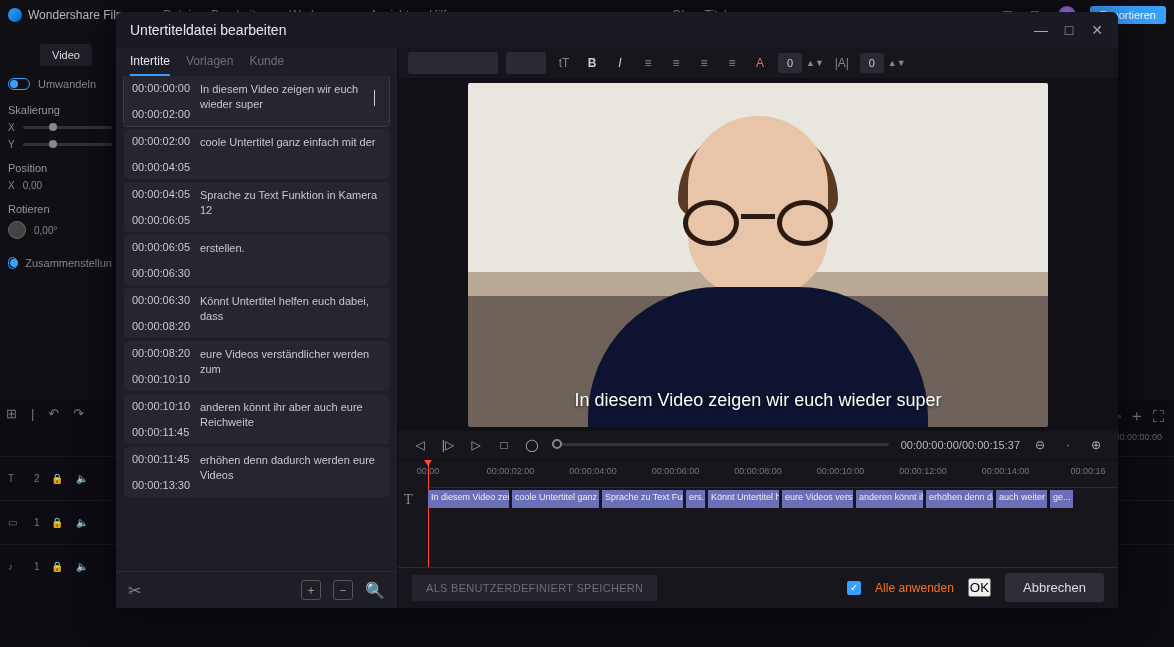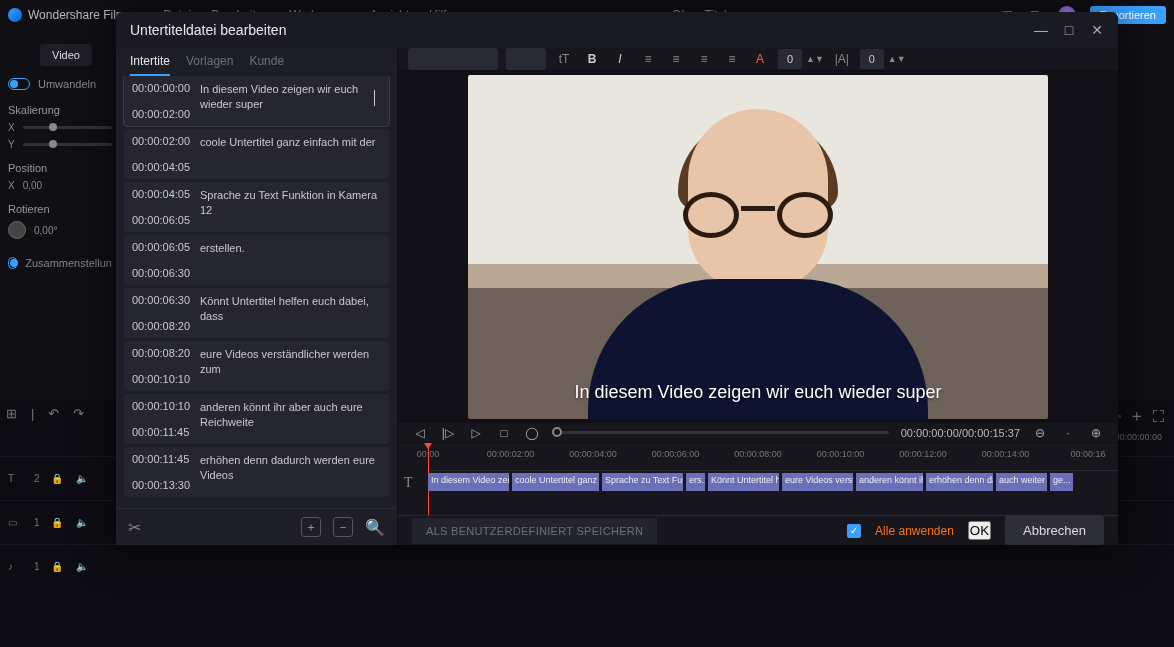--- a/index.html
+++ b/index.html
@@ -24,21 +24,21 @@
 .toggle::after { content: ""; width: 8px; height: 8px; background: #3aa0ff; border-radius: 50%; position: absolute; left: 1px; top: 1px; }
 .left-panel .section { color: #999; margin: 12px 0 6px; }
 .slider-row { display: flex; align-items: center; gap: 8px; font-size: 10px; margin-bottom: 6px; }
 .slider { flex: 1; height: 3px; background: #333; border-radius: 2px; position: relative; }
 .slider .knob { width: 8px; height: 8px; background: #888; border-radius: 50%; position: absolute; top: -3px; left: 30%; }
 .left-panel .pos-row { display: flex; gap: 8px; align-items: center; font-size: 10px; margin-bottom: 10px; }
 .left-panel .pos-row input { background: transparent; border: none; color: #888; width: 40px; font-size: 10px; }
 .rot-dial { width: 18px; height: 18px; border-radius: 50%; background: #444; border: 1px solid #666; }
 
 
-.dialog { position: absolute; top: 12px; left: 116px; width: 1002px; height: 533px; background: #1a1a22; border-radius: 6px; box-shadow: 0 4px 40px rgba(0,0,0,.6); display: flex; flex-direction: column; }
+.dialog { position: absolute; top: 12px; left: 116px; width: 1002px; height: 596px; background: #1a1a22; border-radius: 6px; box-shadow: 0 4px 40px rgba(0,0,0,.6); display: flex; flex-direction: column; }
 .dlg-title { display: flex; align-items: center; padding: 10px 14px; font-size: 14px; color: #e8e8ec; }
 .dlg-title .spacer { flex: 1; }
 .dlg-title .win-btn { width: 14px; height: 14px; margin-left: 14px; color: #aaa; display:flex; align-items:center; justify-content:center; }
 .dlg-body { flex: 1; display: flex; min-height: 0; }
 
 
 .list-pane { width: 282px; background: #1e1e26; display: flex; flex-direction: column; border-right: 1px solid #0f0f14; }
 .list-tabs { display: flex; gap: 16px; padding: 6px 14px 0; font-size: 12px; color: #6e6e78; }
 .list-tabs .active { color: #e8e8ec; border-bottom: 2px solid #3aa0ff; padding-bottom: 6px; }
 .list-head { display: flex; font-size: 11px; color: #888; padding: 8px 12px 4px; }

